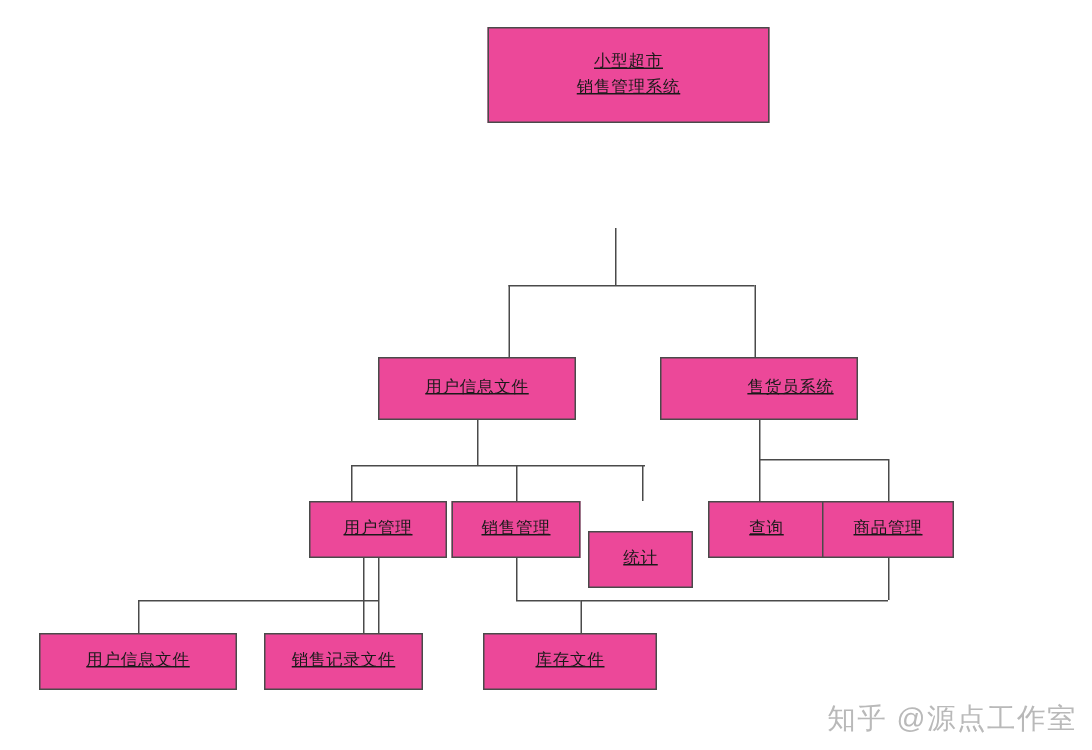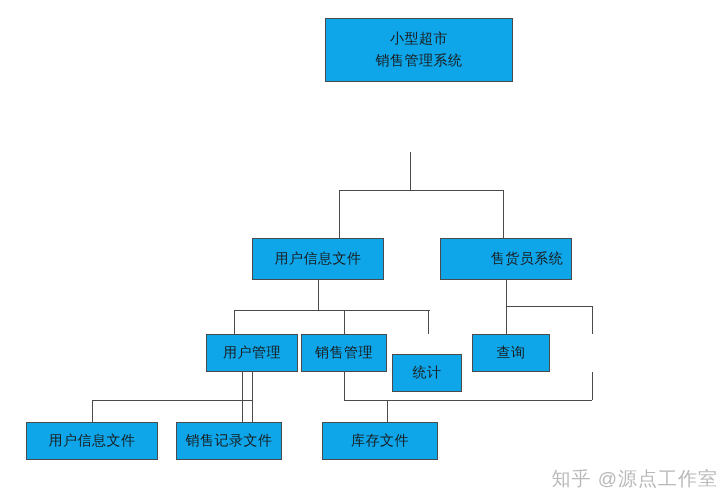--- a/index.html
+++ b/index.html
@@ -15,31 +15,32 @@
   }
   #diagram {
     position: relative;
     width: 728px;
     height: 500px;
   }
   .node {
     position: absolute;
     box-sizing: border-box;
     border: 1px solid #4a4a4a;
-    background: #0ea5e9;
+    background: #ec4899;
     color: #1a1a1a;
     display: flex;
     flex-direction: column;
     align-items: center;
     justify-content: center;
     text-align: center;
-    font-size: 14px;
+    font-size: 11px;
     line-height: 1.55;
     white-space: pre-line;
     letter-spacing: 0.5px;
+    text-decoration: underline;
   }
   .line {
     position: absolute;
     background: #4a4a4a;
   }
   .line.h { height: 1px; }
   .line.v { width: 1px; }
   .watermark {
     position: absolute;
     right: 10px;
@@ -77,17 +78,18 @@
     <div class="line v" style="left: 592px; top: 372px; height: 28px;"></div>
     <div class="line h" style="left: 387px; top: 400px; width: 205px;"></div>
     <div class="node" style="left: 325px; top: 18px; width: 188px; height: 64px;">小型超市
 销售管理系统</div>
     <div class="node" style="left: 252px; top: 238px; width: 132px; height: 42px;">用户信息文件</div>
     <div class="node" style="left: 440px; top: 238px; width: 132px; height: 42px; padding-left: 42px;">售货员系统</div>
     <div class="node" style="left: 206px; top: 334px; width: 92px; height: 38px;">用户管理</div>
     <div class="node" style="left: 301px; top: 334px; width: 86px; height: 38px;">销售管理</div>
     <div class="node" style="left: 392px; top: 334px; width: 70px; height: 38px; margin-top: 20px;">统计</div>
     <div class="node" style="left: 472px; top: 334px; width: 78px; height: 38px;">查询</div>
+    <div class="node" style="left: 548px; top: 334px; width: 88px; height: 38px;">商品管理</div>
     <div class="node" style="left: 26px; top: 422px; width: 132px; height: 38px;">用户信息文件</div>
     <div class="node" style="left: 176px; top: 422px; width: 106px; height: 38px;">销售记录文件</div>
     <div class="node" style="left: 322px; top: 422px; width: 116px; height: 38px;">库存文件</div>
     <div class="watermark">知乎 @源点工作室</div>
   </div>
 
 </body></html>

